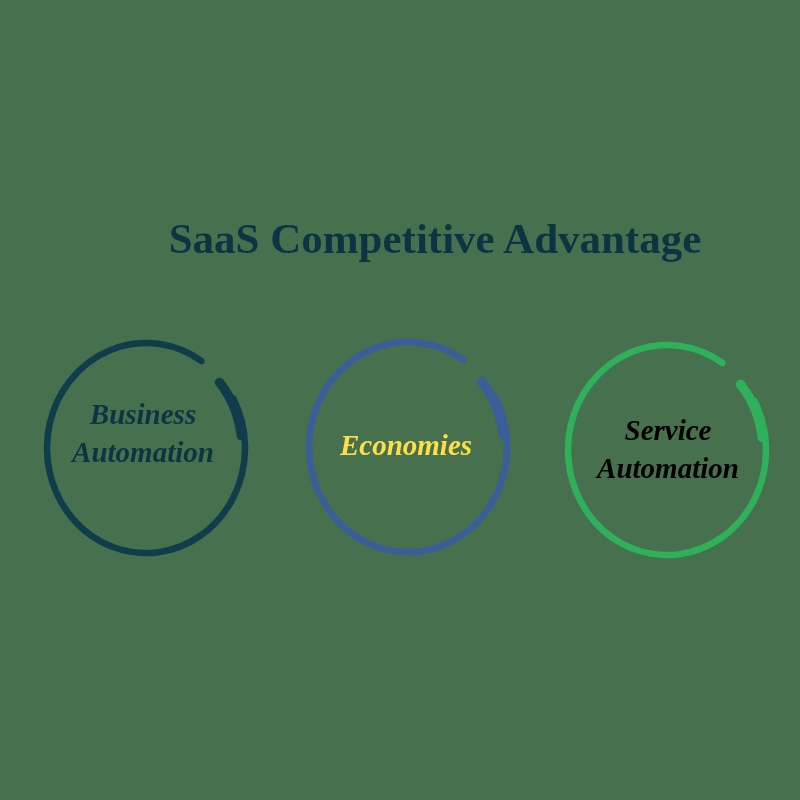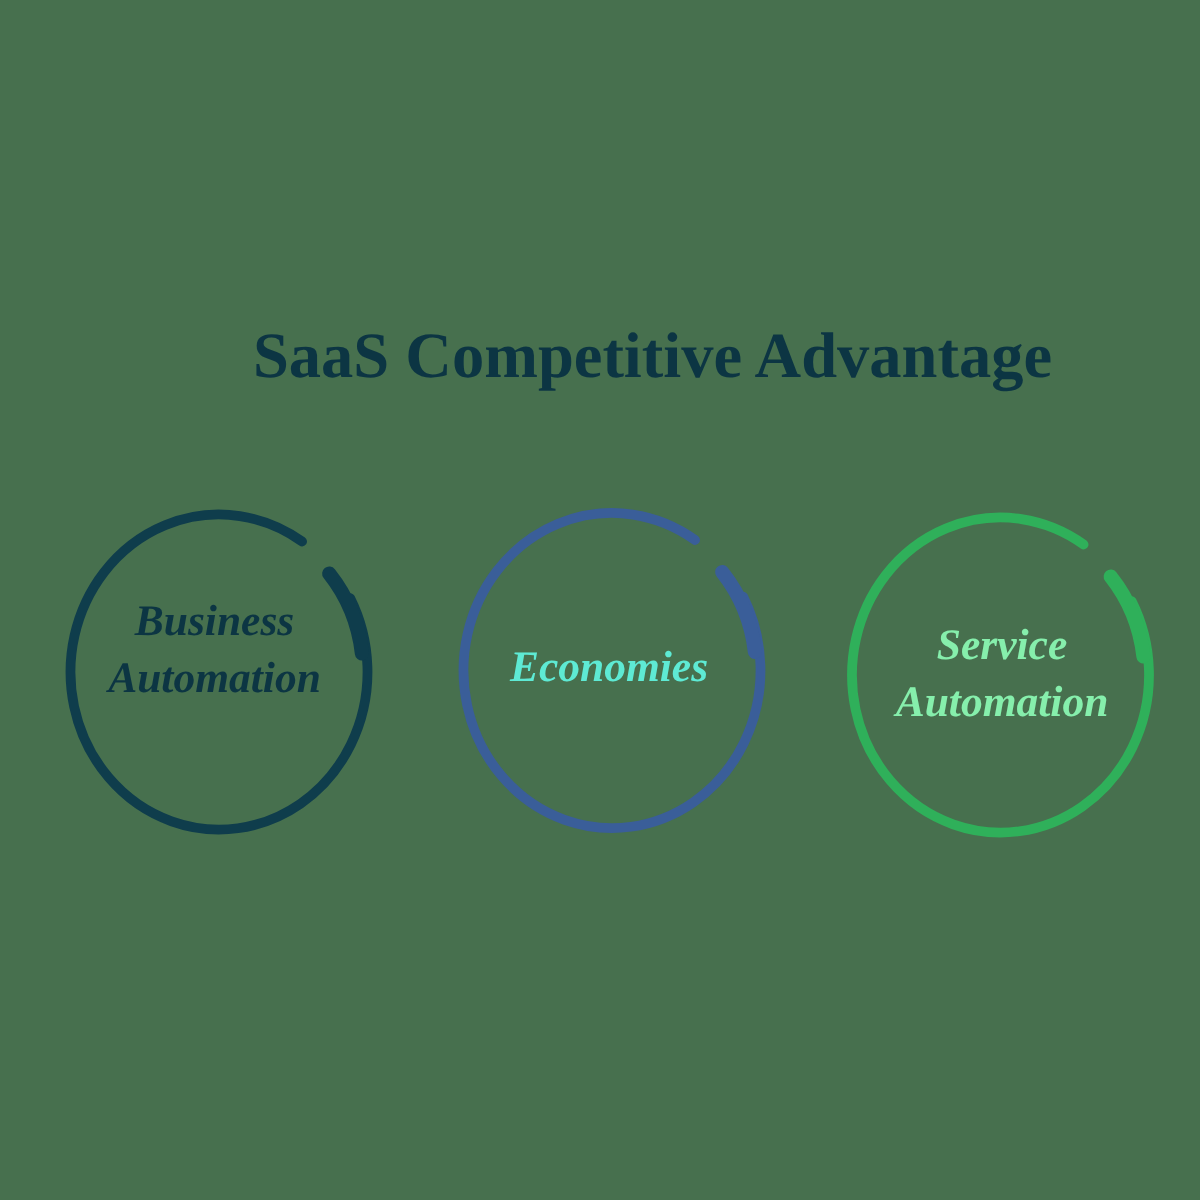--- a/index.html
+++ b/index.html
@@ -61,27 +61,27 @@
   </svg>
   <div class="circle-label l1" style="color: rgb(12, 53, 67);">
     <span>Business</span>
     <span>Automation</span>
   </div>
 
   <svg class="circle-svg c2" viewBox="0 0 220 230" aria-hidden="true">
     <path class="ring" d="M 197.4 65.7 A 99 105 0 1 1 165.4 28.0" stroke="#3a5e99"></path>
     <path class="hook" d="M 183.5 49.4 A 96 102 0 0 1 205.3 102.6" stroke="#3a5e99"></path>
   </svg>
-  <div class="circle-label l2" style="color: #5eead4;">
+  <div class="circle-label l2" style="color: #fde047;">
     <span>Economies</span>
     <span></span>
   </div>
 
   <svg class="circle-svg c3" viewBox="0 0 220 230" aria-hidden="true">
     <path class="ring" d="M 197.4 65.7 A 99 105 0 1 1 165.4 28.0" stroke="#2fb05a"></path>
     <path class="hook" d="M 183.5 49.4 A 96 102 0 0 1 205.3 102.6" stroke="#2fb05a"></path>
   </svg>
-  <div class="circle-label l3" style="color: #86efac;">
+  <div class="circle-label l3" style="color: #000000;">
     <span>Service</span>
     <span>Automation</span>
   </div>
 
 </div>
 
 </body></html>

